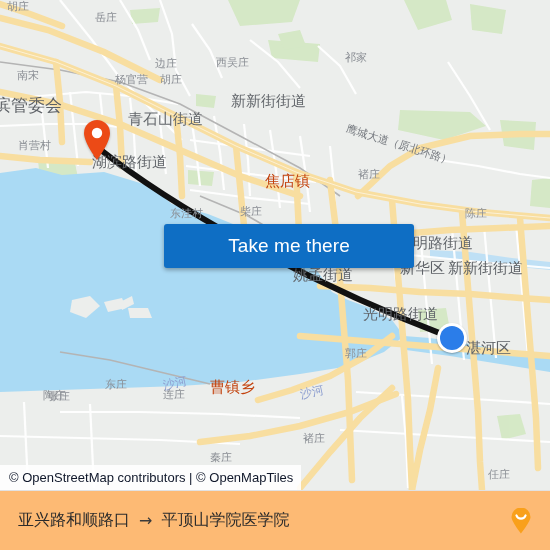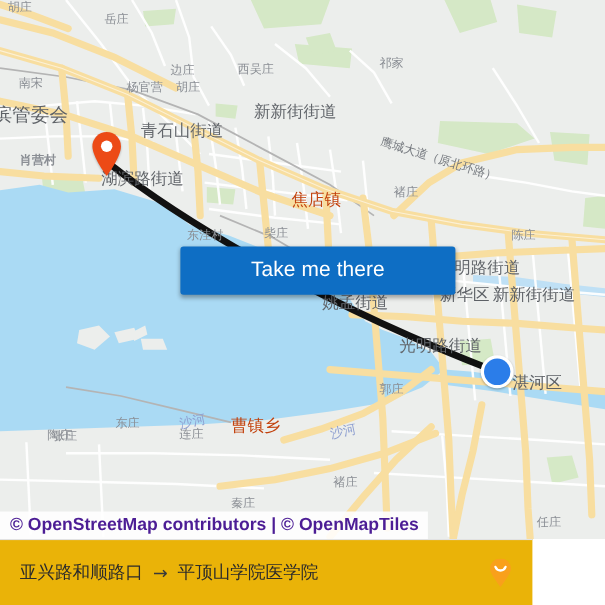--- a/index.html
+++ b/index.html
@@ -66,31 +66,30 @@
     box-shadow:0 2px 4px rgba(0,0,0,.32);
     letter-spacing:.1px;
   }
 
   
   .attrib{
     position:absolute;left:0;bottom:0;
     height:25px;line-height:25px;
     padding:0 8px 0 9px;
     background:rgba(255,255,255,.88);
-    color:#4c1d95;
-    font-size:16px;
+    color:#0f172a;
+    font-size:13px;
     font-family:"Liberation Sans",sans-serif;
     white-space:nowrap;
-    font-weight:bold;
   }
 
   
   .footer{
-    position:absolute;left:0;top:490px;width:484px;height:60px;
-    background:#eab308;
+    position:absolute;left:0;top:490px;width:550px;height:60px;
+    background:#fdba74;
     border-top:1px solid #e2e2e2;
     display:flex;align-items:center;justify-content:space-between;
     padding:0 18px;box-sizing:border-box;
   }
   .route-title{
     display:flex;align-items:center;gap:9px;
     font-size:16px;color:#2b2b2b;
     font-family:"DejaVu Sans","Liberation Sans",sans-serif;
     white-space:nowrap;
   }
@@ -241,21 +240,21 @@
         <div class="lbl vil" style="left: 7px; top: 1px;">胡庄</div>
         <div class="lbl vil" style="left: 155px; top: 58px;">边庄</div>
         <div class="lbl vil" style="left: 216px; top: 57px;">西吴庄</div>
         <div class="lbl vil" style="left: 345px; top: 52px;">祁家</div>
         <div class="lbl vil" style="left: 115px; top: 74px;">杨官营</div>
         <div class="lbl vil" style="left: 160px; top: 74px;">胡庄</div>
         <div class="lbl vil" style="left: 17px; top: 70px;">南宋</div>
         <div class="lbl street" style="left: 231px; top: 94px;">新新街街道</div>
         <div class="lbl big" style="left: -6px; top: 97px;">滨管委会</div>
         <div class="lbl street" style="left: 128px; top: 112px;">青石山街道</div>
-        <div class="lbl vil" style="left: 18px; top: 140px; font-weight: bold;">肖营村</div>
+        <div class="lbl vil" style="left: 18px; top: 140px;">肖营村</div>
         <div class="lbl street" style="left: 92px; top: 155px;">湖滨路街道</div>
         <div class="lbl hwy" style="left: 344px; top: 139px; transform: rotate(17deg);">鹰城大道（原北环路）</div>
         <div class="lbl vil" style="left: 358px; top: 169px;">褚庄</div>
         <div class="lbl town" style="left: 265px; top: 174px;">焦店镇</div>
         <div class="lbl vil" style="left: 433px; top: 208px; padding-left: 32px;">陈庄</div>
         <div class="lbl vil" style="left: 240px; top: 206px;">柴庄</div>
         <div class="lbl vil" style="left: 170px; top: 208px;">东洼村</div>
         <div class="lbl street" style="left: 398px; top: 236px;">光明路街道</div>
         <div class="lbl city" style="left: 400px; top: 261px;">新华区</div>
         <div class="lbl city" style="left: 448px; top: 261px;">新新街街道</div>

